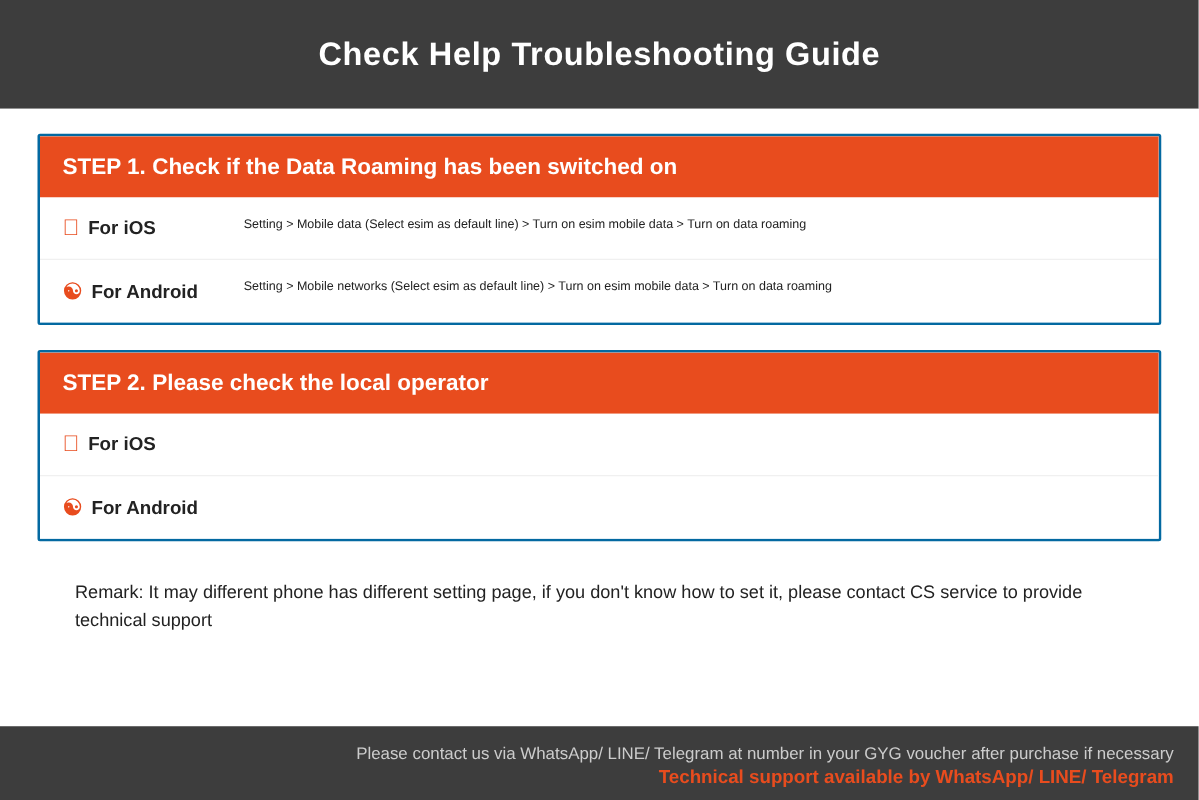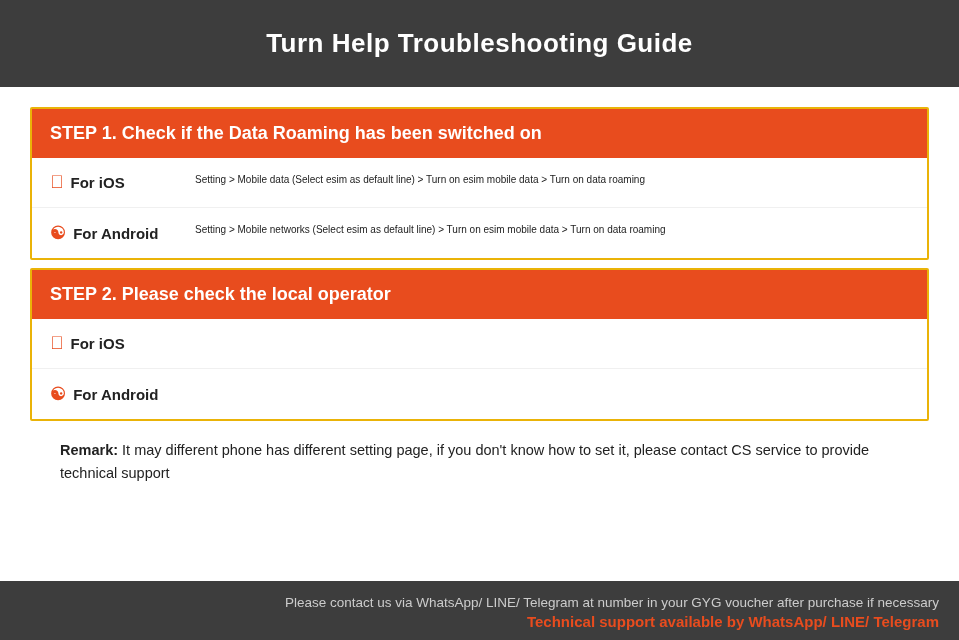--- a/index.html
+++ b/index.html
@@ -21,22 +21,22 @@
       font-size: 26px;
       font-weight: bold;
       letter-spacing: 0.5px;
     }
     .main-content {
       background: #fff;
       flex: 1;
       padding: 20px 30px;
     }
     .step-block {
-      border: 2px solid #eab308;
-      margin-bottom: 8px;
+      border: 2px solid #0369a1;
+      margin-bottom: 20px;
       border-radius: 2px;
       overflow: hidden;
     }
     .step-header {
       background: #e84c1e;
       color: #fff;
       padding: 14px 18px;
       font-size: 18px;
       font-weight: bold;
     }
@@ -78,41 +78,41 @@
       color: #222;
       line-height: 1.55;
     }
     .remark-section {
       padding: 10px 30px 14px 30px;
       font-size: 14.5px;
       color: #222;
       line-height: 1.6;
     }
     .remark-section b {
-      font-weight: bold;
+      font-weight: normal;
     }
     .footer {
       background: #3d3d3d;
       color: #ccc;
       text-align: right;
       padding: 14px 20px 10px 20px;
       font-size: 13.5px;
     }
     .footer-support {
       color: #e84c1e;
       font-size: 15px;
       font-weight: bold;
       margin-top: 3px;
     }
   </style>
 </head>
 <body>
 
 <div class="header">
-  <div class="header-title">Turn Help Troubleshooting Guide</div>
+  <div class="header-title">Check Help Troubleshooting Guide</div>
 </div>
 
 <div class="main-content">
 
   <div class="step-block">
     <div class="step-header">STEP 1.  Check if the Data Roaming has been switched on</div>
     <div class="step-body">
 
       <div class="step-row">
         <div class="platform-label">

